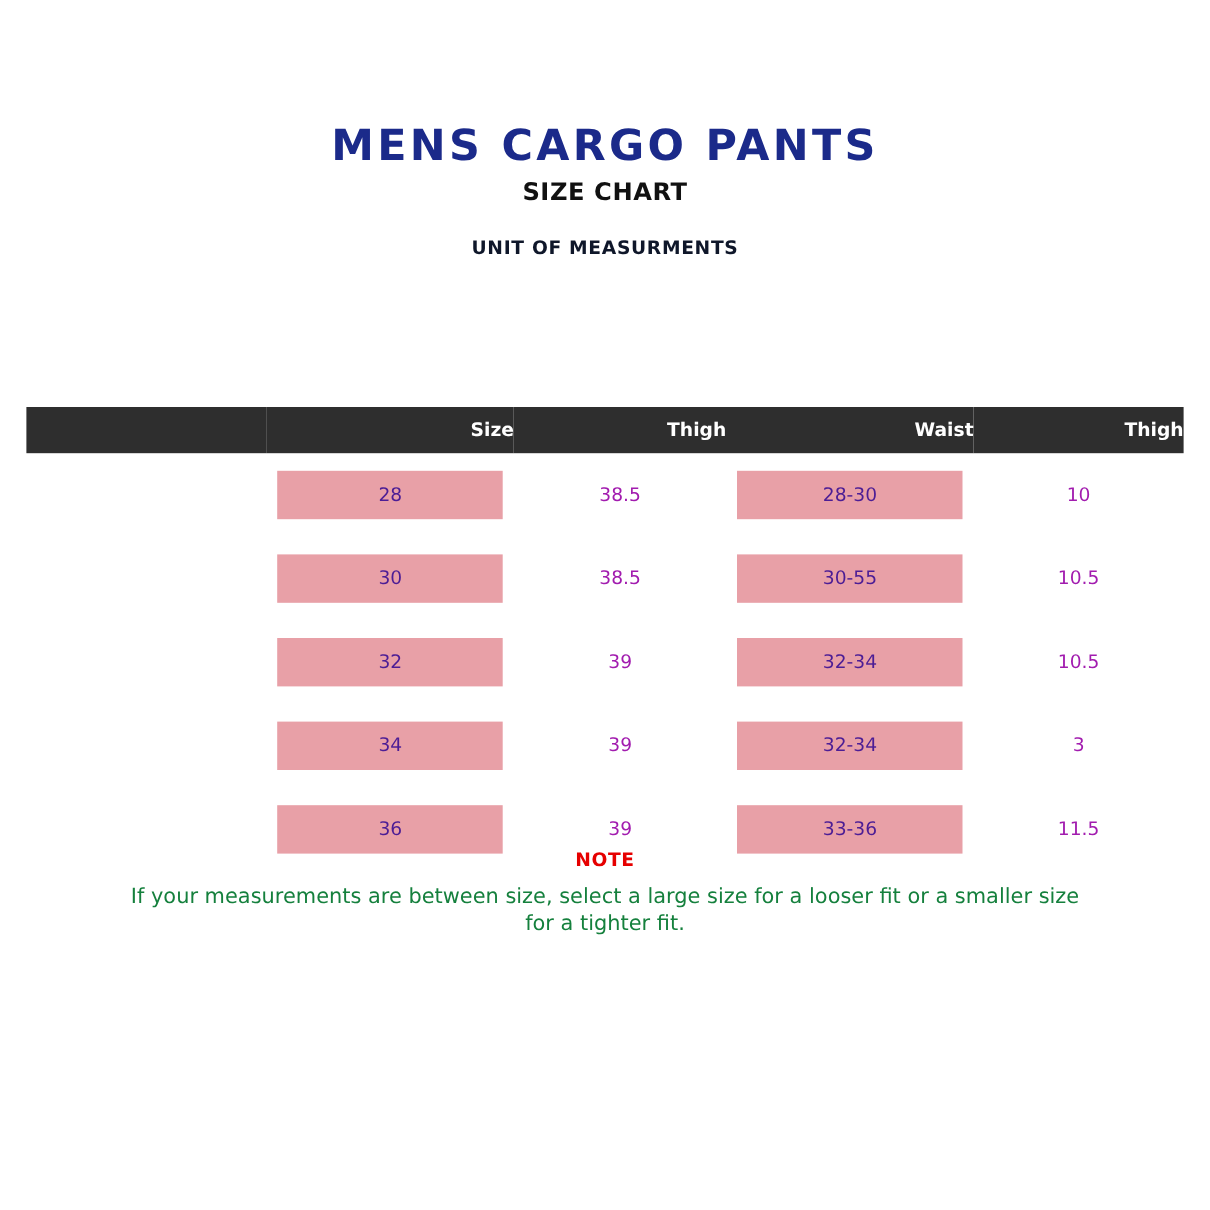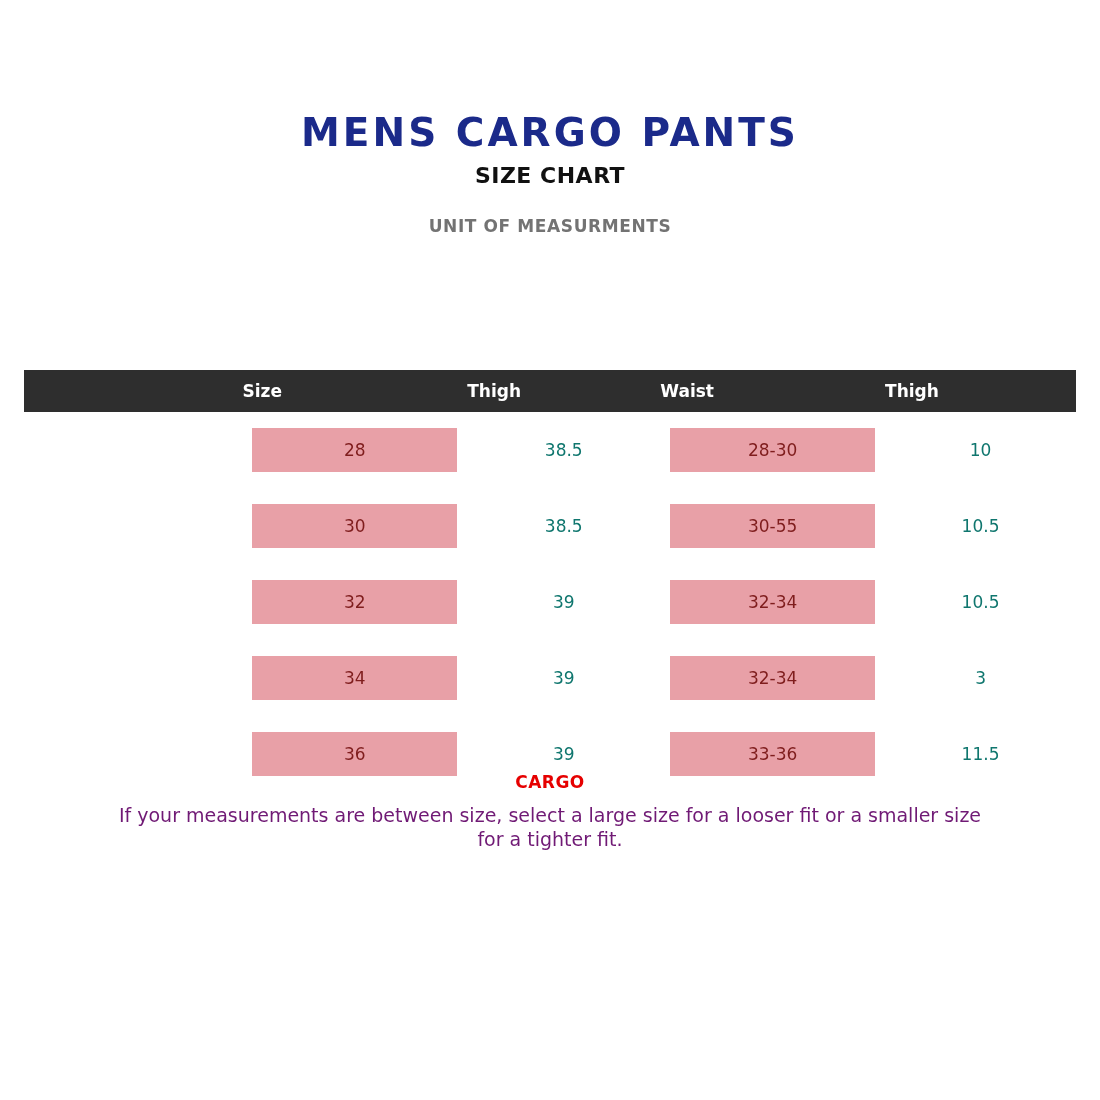--- a/index.html
+++ b/index.html
@@ -35,21 +35,21 @@
     font-size: 22px;
     font-weight: 700;
     letter-spacing: 0.5px;
     color: #111111;
   }
   .unit-label {
     margin-top: 28px;
     font-size: 17px;
     font-weight: 700;
     letter-spacing: 0.6px;
-    color: #737373;
+    color: #0f172a;
   }
   .unit-badge-wrap {
     margin-top: 17px;
     display: flex;
     justify-content: center;
   }
   .unit-badge {
     background: #000000;
     color: #ffffff;
     font-size: 14px;
@@ -72,21 +72,21 @@
     width: 100%;
     border-collapse: collapse;
     table-layout: fixed;
   }
   table.size-table thead th {
     background: #2e2e2e;
     color: #ffffff;
     font-size: 17px;
     font-weight: 700;
     height: 42px;
-    text-align: left;
+    text-align: right;
     vertical-align: middle;
     margin-top: 22px;
   }
   table.size-table thead th.spacer-col { width: 206px; }
   table.size-table thead th.col-size { width: 212px; }
   table.size-table thead th.col-length { width: 182px; }
   table.size-table thead th.col-waist { width: 212px; }
   table.size-table thead th.col-thigh { width: 180px; }
 
   table.size-table tbody td {
@@ -97,48 +97,48 @@
     color: #1a1a1a;
     padding: 0;
   }
   .cell-fill {
     display: block;
     background: #e8a0a7;
     height: 44px;
     line-height: 44px;
     margin: 16px 10px;
     font-size: 17px;
-    color: #7f1d1d;
+    color: #4c1d95;
   }
   .cell-plain {
     display: block;
     height: 44px;
     line-height: 44px;
     font-size: 17px;
-    color: #0f766e;
+    color: #a21caf;
   }
 
   
   .note-block {
     position: absolute;
     left: 0;
     right: 0;
     top: 772px;
     text-align: center;
   }
   .note-title {
     color: #e60000;
     font-size: 17px;
     font-weight: 700;
     letter-spacing: 0.5px;
   }
   .note-text {
     margin: 12px auto 0 auto;
     width: 880px;
-    color: #701a75;
+    color: #15803d;
     font-size: 19px;
     line-height: 1.25;
     text-align: center;
   }
 </style>
 </head>
 <body>
 
 <div class="page">
 
@@ -233,17 +233,17 @@
             </td>
           <td>
               <span class="cell-plain">11.5</span>
             </td>
         </tr>
       </tbody>
     </table>
   </div>
 
   <div class="note-block">
-    <div class="note-title">CARGO</div>
+    <div class="note-title">NOTE</div>
     <div class="note-text">If your measurements are between size, select a large size for a looser fit or a smaller size for a tighter fit.</div>
   </div>
 
 </div>
 
 </body></html>

